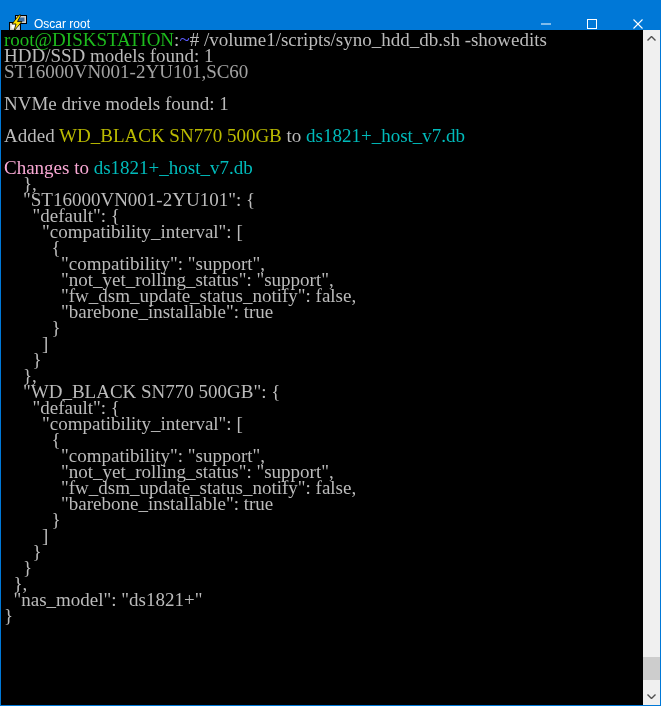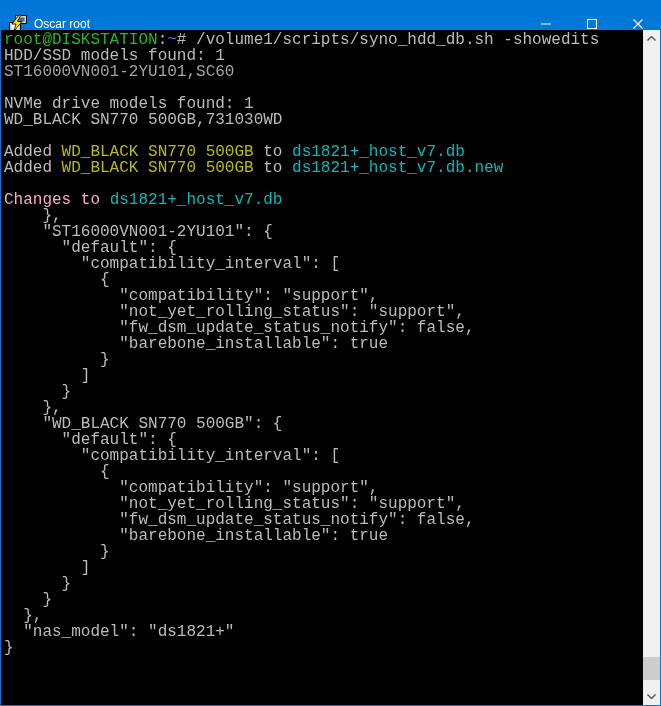--- a/index.html
+++ b/index.html
@@ -44,22 +44,22 @@
   
   .terminal {
     position: absolute;
     top: 30px; left: 1px; right: 18px; bottom: 1px;
     background: #000000;
     padding: 2px 0 0 3px;
     overflow: hidden;
     cursor: text;
   }
   .terminal-content {
-    font-family: Liberation Mono, monospace;
-    font-size: 16px;
+    font-family: Liberation Serif, serif;
+    font-size: 19px;
   }
   .tline {
     height: 16px;
     line-height: 16px;
     white-space: pre;
   }
 
   
   .scrollbar {
     position: absolute;
@@ -117,24 +117,22 @@
     </div>
   </div>
 
   <div class="terminal" style="background: rgb(0, 0, 0);">
     <div class="terminal-content" id="terminal-content">
         <div class="tline"><span style="color: rgb(29, 187, 29);">root@DISKSTATION</span><span style="color: rgb(187, 187, 187);">:</span><span style="color: rgb(92, 92, 255);">~</span><span style="color: rgb(187, 187, 187);"># /volume1/scripts/syno_hdd_db.sh -showedits</span></div>
         <div class="tline"><span style="color: rgb(187, 187, 187);">HDD/SSD models found: 1</span></div>
         <div class="tline"><span style="color: #a3a3a3;">ST16000VN001-2YU101,SC60</span></div>
         <div class="tline"><span style="color: rgb(187, 187, 187);"></span></div>
         <div class="tline"><span style="color: rgb(187, 187, 187);">NVMe drive models found: 1</span></div>
-        <div class="tline"><span style="color: rgb(187, 187, 187);">WD_BLACK SN770 500GB,731030WD</span></div>
         <div class="tline"><span style="color: rgb(187, 187, 187);"></span></div>
         <div class="tline"><span style="color: rgb(187, 187, 187);">Added </span><span style="color: rgb(187, 187, 0);">WD_BLACK SN770 500GB</span><span style="color: rgb(187, 187, 187);"> to </span><span style="color: rgb(0, 187, 187);">ds1821+_host_v7.db</span></div>
-        <div class="tline"><span style="color: rgb(187, 187, 187);">Added </span><span style="color: rgb(187, 187, 0);">WD_BLACK SN770 500GB</span><span style="color: rgb(187, 187, 187);"> to </span><span style="color: rgb(0, 187, 187);">ds1821+_host_v7.db.new</span></div>
         <div class="tline"><span style="color: rgb(187, 187, 187);"></span></div>
         <div class="tline"><span style="color: #f9a8d4;">Changes to </span><span style="color: rgb(0, 187, 187);">ds1821+_host_v7.db</span></div>
         <div class="tline"><span style="color: rgb(187, 187, 187);">    },</span></div>
         <div class="tline"><span style="color: rgb(187, 187, 187);">    "ST16000VN001-2YU101": {</span></div>
         <div class="tline"><span style="color: rgb(187, 187, 187);">      "default": {</span></div>
         <div class="tline"><span style="color: rgb(187, 187, 187);">        "compatibility_interval": [</span></div>
         <div class="tline"><span style="color: rgb(187, 187, 187);">          {</span></div>
         <div class="tline"><span style="color: rgb(187, 187, 187);">            "compatibility": "support",</span></div>
         <div class="tline"><span style="color: rgb(187, 187, 187);">            "not_yet_rolling_status": "support",</span></div>
         <div class="tline"><span style="color: rgb(187, 187, 187);">            "fw_dsm_update_status_notify": false,</span></div>

